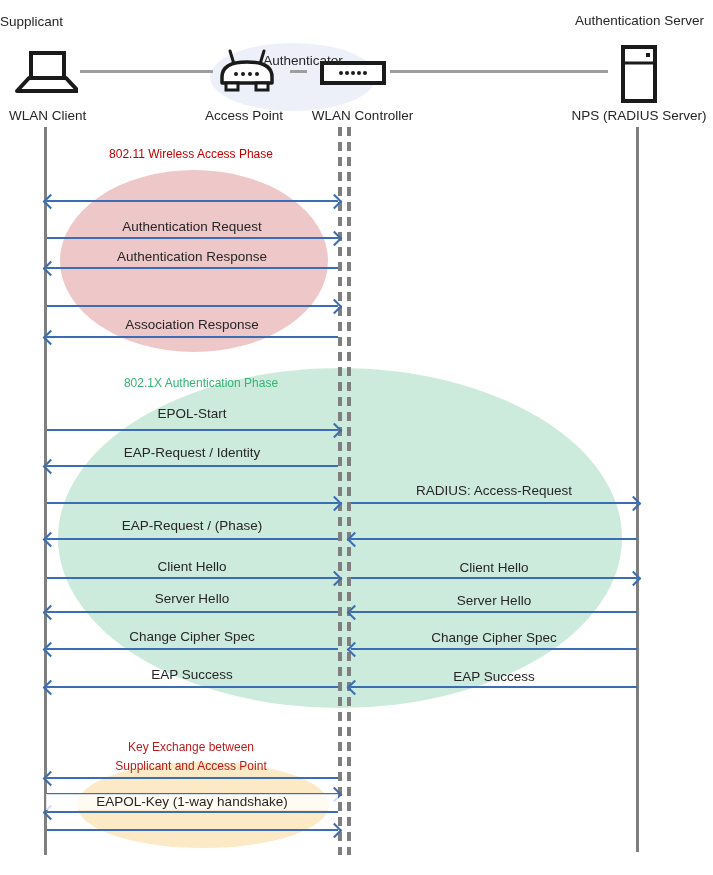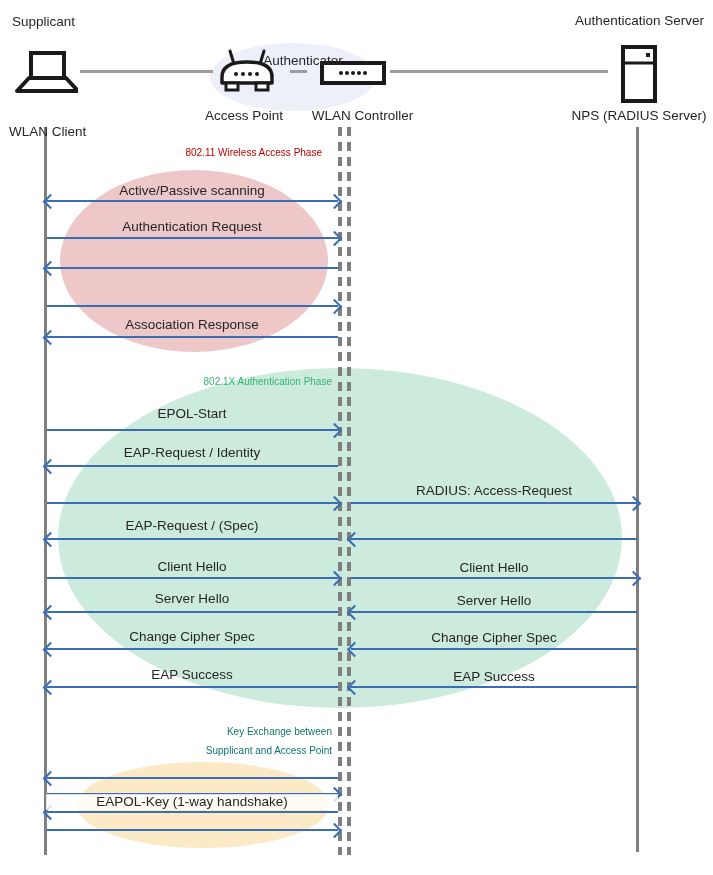--- a/index.html
+++ b/index.html
@@ -19,30 +19,30 @@
   
   .arrow{position:absolute;height:0;border-top:2.5px solid #3a6db4;z-index:3;}
   .arrow i{position:absolute;width:9px;height:9px;display:block;}
   .arrow .h-r{right:-2px;top:-6px;border-top:2.5px solid #3a6db4;border-right:2.5px solid #3a6db4;transform:rotate(45deg);}
   .arrow .h-l{left:-2px;top:-6px;border-bottom:2.5px solid #3a6db4;border-left:2.5px solid #3a6db4;transform:rotate(45deg);}
   
   .mlabel{position:absolute;z-index:4;font-size:13.5px;text-align:center;white-space:nowrap;}
   .lane-l{left:46px;width:292px;}
   .lane-r{left:350px;width:288px;text-align:center;}
   .whitebg{background:rgba(255,255,255,0.78);}
-  .phase-title{position:absolute;z-index:4;font-size:10px;text-align:right;white-space:pre-line;}
+  .phase-title{position:absolute;z-index:4;font-size:12px;text-align:center;white-space:pre-line;}
   .hdr{position:absolute;z-index:5;font-size:13.5px;white-space:nowrap;}
   svg{display:block;}
 </style>
 </head>
 <body>
 
 <div id="stage">
 
-  <div class="hdr" style="left:12px;top:14px;">Supplicant</div>
+  <div class="hdr" style="left:0;top:14px;">Supplicant</div>
   <div class="hdr center" style="left:240px;top:13px;width:126px;margin-top:40px;">Authenticator</div>
   <div class="hdr" style="right:9px;top:13px;">Authentication Server</div>
 
   <div class="ellipse" style="left:210px;top:43px;width:166px;height:68px;background:#edf0f8;z-index:0;"></div>
 
   <div class="hline" style="left:80px;top:70px;width:133px;"></div>
   <div class="hline" style="left:290px;top:70px;width:17px;"></div>
   <div class="hline" style="left:390px;top:70px;width:218px;"></div>
 
   <div class="abs" style="left:12px;top:50px;z-index:1;">
@@ -78,50 +78,50 @@
   </div>
 
   <div class="abs" style="left:621px;top:45px;z-index:1;">
     <svg width="36" height="58" viewBox="0 0 36 58">
       <rect x="2" y="2" width="32" height="54" fill="#fff" stroke="#1a1a1a" stroke-width="4"></rect>
       <line x1="2" y1="18" x2="34" y2="18" stroke="#1a1a1a" stroke-width="3"></line>
       <rect x="25" y="8" width="4" height="4" fill="#1a1a1a"></rect>
     </svg>
   </div>
 
-  <div class="hdr" style="left:9px;top:108px;margin-top:16px;">WLAN Client</div>
+  <div class="hdr" style="left:9px;top:108px;">WLAN Client</div>
   <div class="hdr center" style="left:194px;top:108px;width:100px;">Access Point</div>
   <div class="hdr center" style="left:305px;top:108px;width:115px;">WLAN Controller</div>
   <div class="hdr center" style="left:565px;top:108px;width:148px;">NPS (RADIUS Server)</div>
 
   <div class="lifeline" style="left:44px;"></div>
   <div class="lifeline dashed" style="left:338px;"></div>
   <div class="lifeline dashed" style="left:347px;"></div>
   <div class="lifeline" style="left:636px;height:725px;"></div>
 
   <div class="ellipse" style="left:60px;top:170px;width:268px;height:182px;background:#eec7c8;"></div>
   <div class="ellipse" style="left:58px;top:368px;width:564px;height:340px;background:#cdebdc;"></div>
   <div class="ellipse" style="left:77px;top:762px;width:252px;height:86px;background:#fce9c5;"></div>
 
   <div class="phase-title" style="left:60px;top:147px;width:262px;color:#c00000;">802.11 Wireless Access Phase</div>
   <div class="phase-title" style="left:70px;top:376px;width:262px;color:#33b573;">802.1X Authentication Phase</div>
-  <div class="phase-title" style="left:50px;top:722px;width:282px;color:#0f766e;line-height:19px;">Key Exchange between
+  <div class="phase-title" style="left:50px;top:738px;width:282px;color:#b91c1c;line-height:19px;">Key Exchange between
 Supplicant and Access Point</div>
 
-  <div class="mlabel lane-l" style="top:183px;">Active/Passive scanning</div>
   <div class="arrow" style="left:47px;top:200px;width:291px;">
       <i class="h-l"></i>
       <i class="h-r"></i>
     </div>
 
   <div class="mlabel lane-l" style="top:219px;">Authentication Request</div>
   <div class="arrow" style="left:47px;top:237px;width:291px;">
       <i class="h-r"></i>
     </div>
 
+  <div class="mlabel lane-l" style="top:249px;">Authentication Response</div>
   <div class="arrow" style="left:47px;top:267px;width:291px;">
       <i class="h-l"></i>
     </div>
 
   <div class="arrow" style="left:47px;top:305px;width:291px;">
       <i class="h-r"></i>
     </div>
 
   <div class="mlabel lane-l" style="top:317px;">Association Response</div>
   <div class="arrow" style="left:47px;top:336px;width:291px;">
@@ -135,21 +135,21 @@
 
   <div class="mlabel lane-l" style="top:445px;">EAP-Request / Identity</div>
   <div class="arrow" style="left:47px;top:465px;width:291px;">
       <i class="h-l"></i>
     </div>
 
   <div class="arrow" style="left:47px;top:502px;width:291px;">
       <i class="h-r"></i>
     </div>
 
-  <div class="mlabel lane-l" style="top:518px;">EAP-Request / (Spec)</div>
+  <div class="mlabel lane-l" style="top:518px;">EAP-Request / (Phase)</div>
   <div class="arrow" style="left:47px;top:538px;width:291px;">
       <i class="h-l"></i>
     </div>
 
   <div class="mlabel lane-l" style="top:559px;">Client Hello</div>
   <div class="arrow" style="left:47px;top:577px;width:291px;">
       <i class="h-r"></i>
     </div>
 
   <div class="mlabel lane-l" style="top:591px;">Server Hello</div>

